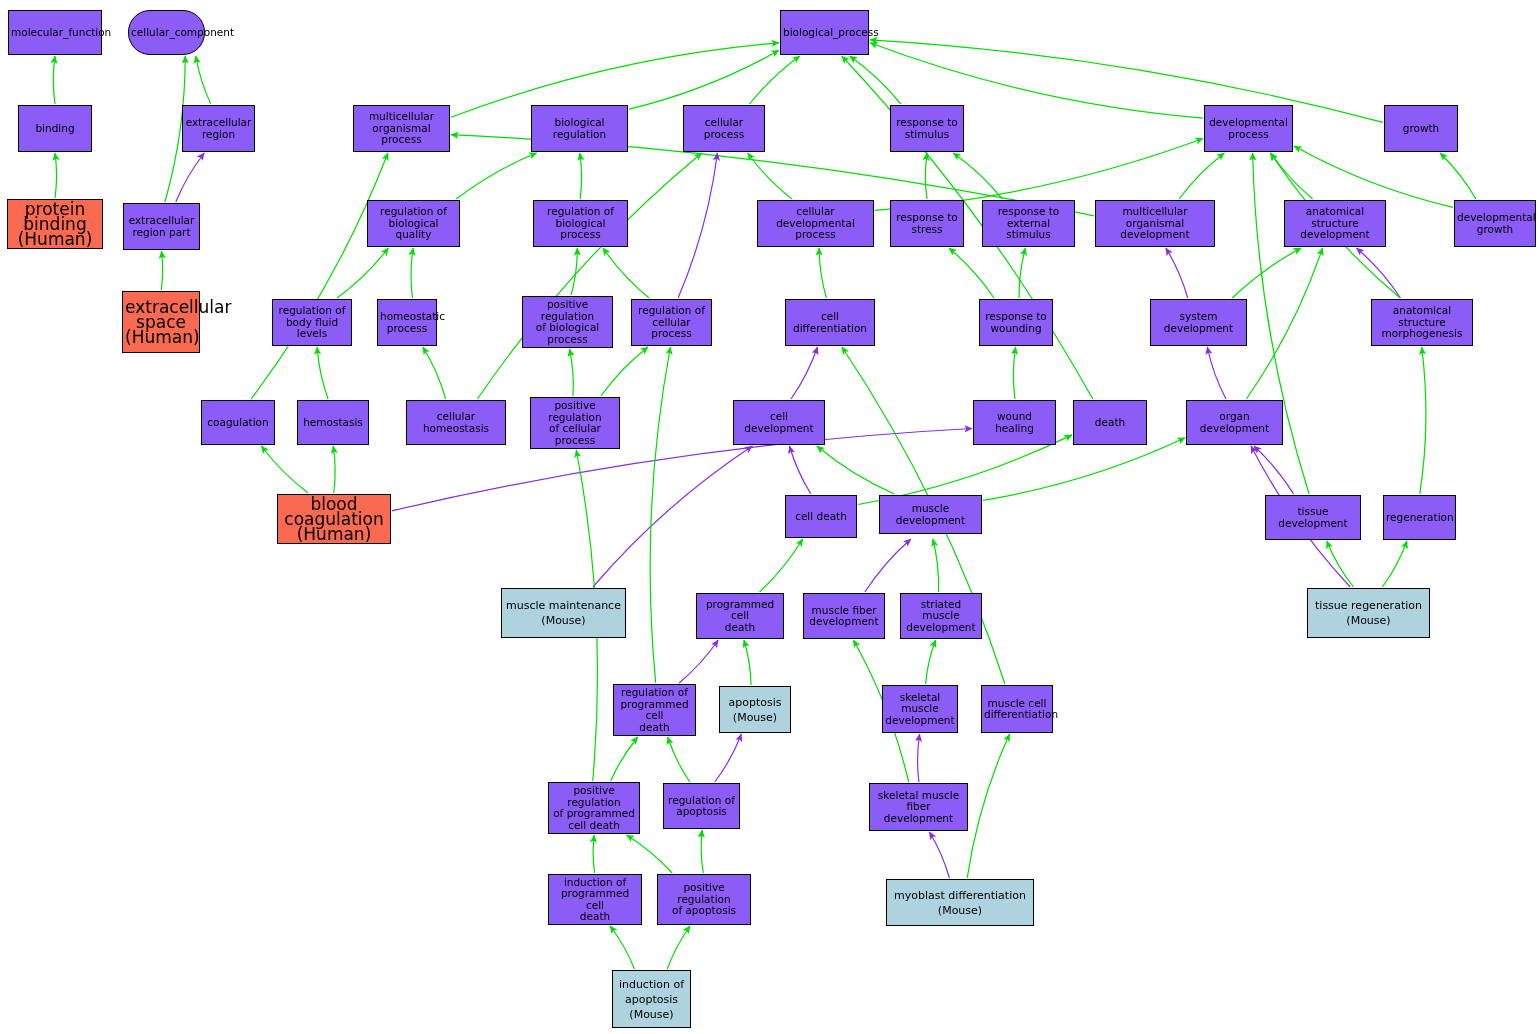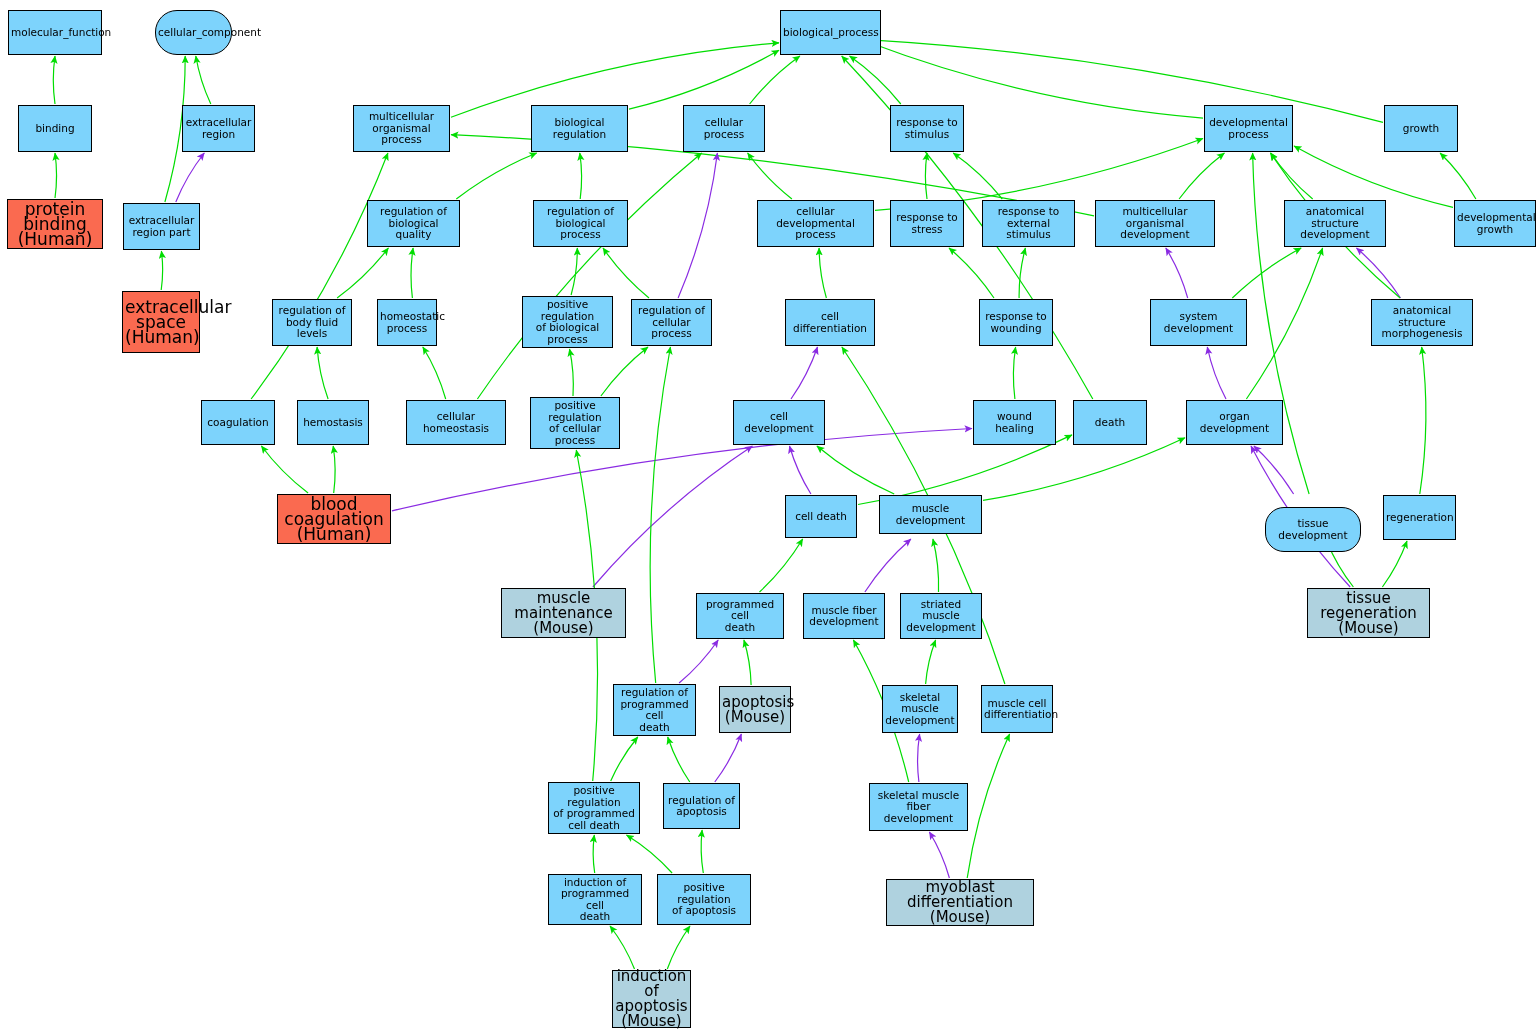--- a/index.html
+++ b/index.html
@@ -1,24 +1,24 @@
 <!DOCTYPE html>
 <html><head>
 <meta charset="utf-8">
 <title>GO DAG</title>
 <style>
   html,body{margin:0;padding:0;background:#ffffff;}
   #canvas{position:relative;width:1539px;height:1034px;background:#ffffff;
           font-family:"DejaVu Sans","Liberation Sans",sans-serif;overflow:hidden;}
   svg.edges{position:absolute;left:0;top:0;width:1539px;height:1034px;pointer-events:none;}
-  .node{position:absolute;box-sizing:border-box;border:1px solid #000000;background:#7dd3fc;
+  .node{position:absolute;box-sizing:border-box;border:1px solid #000000;background:#8b5cf6;
         display:flex;align-items:center;justify-content:center;text-align:center;
         font-size:10.5px;line-height:11.5px;color:#000000;padding:1px 2px;z-index:5;}
   .node.human{background:#FA6A50;font-size:17px;line-height:15px;}
-  .node.mouse{background:#AFD2DF;font-size:15px;line-height:15px;}
+  .node.mouse{background:#AFD2DF;font-size:11px;line-height:15px;}
   .node span{display:block;width:100%;white-space:pre-line;}
 </style>
 </head>
 <body>
 
 <div id="canvas">
   <svg class="edges" id="edge-layer" viewBox="0 0 1539 1034">
     <defs>
       <marker id="arrow-green" markerWidth="9" markerHeight="9" refX="7.5" refY="3.6" orient="auto" markerUnits="userSpaceOnUse">
         <path d="M0,0 L8,3.6 L0,7.2 L1.8,3.6 z" fill="#00DD00"></path>
@@ -108,24 +108,24 @@
         <path d="M949.4,878.0 Q942.6,853.6 929.4,832.0" fill="none" stroke="#8A2BE2" stroke-width="1.2" marker-end="url(#arrow-purple)"></path>
         <path d="M967.2,878.0 Q978.3,803.0 1009.6,734.0" fill="none" stroke="#00DD00" stroke-width="1.2" marker-end="url(#arrow-green)"></path>
         <path d="M634.5,969.0 Q625.3,945.8 610.0,926.0" fill="none" stroke="#00DD00" stroke-width="1.2" marker-end="url(#arrow-green)"></path>
         <path d="M667.3,969.0 Q675.7,945.9 690.0,926.0" fill="none" stroke="#00DD00" stroke-width="1.2" marker-end="url(#arrow-green)"></path>
       </g>
   </svg>
   <div id="node-layer">
       <div class="node" style="left: 8px; top: 10px; width: 94px; height: 45px;">
         <span>molecular_function</span>
       </div>
-      <div class="node" style="left: 155px; top: 10px; width: 77px; height: 45px; border-radius: 22px;">
+      <div class="node" style="left: 128px; top: 10px; width: 77px; height: 45px; border-radius: 22px;">
         <span>cellular_component</span>
       </div>
-      <div class="node" style="left: 780px; top: 10px; width: 101px; height: 45px;">
+      <div class="node" style="left: 780px; top: 10px; width: 89px; height: 45px;">
         <span>biological_process</span>
       </div>
       <div class="node" style="left: 18px; top: 105px; width: 74px; height: 47px;">
         <span>binding</span>
       </div>
       <div class="node" style="left: 182px; top: 105px; width: 73px; height: 47px;">
         <span>extracellular
 region</span>
       </div>
       <div class="node" style="left: 353px; top: 105px; width: 97px; height: 47px;">
@@ -254,21 +254,21 @@
       <div class="node human" style="left: 277px; top: 494px; width: 114px; height: 50px;">
         <span>blood coagulation
 (Human)</span>
       </div>
       <div class="node" style="left: 785px; top: 495px; width: 72px; height: 43px;">
         <span>cell death</span>
       </div>
       <div class="node" style="left: 879px; top: 495px; width: 103px; height: 39px;">
         <span>muscle development</span>
       </div>
-      <div class="node" style="left: 1265px; top: 507px; width: 96px; height: 45px; border-radius: 19px;">
+      <div class="node" style="left: 1265px; top: 495px; width: 96px; height: 45px;">
         <span>tissue development</span>
       </div>
       <div class="node" style="left: 1383px; top: 495px; width: 73px; height: 45px;">
         <span>regeneration</span>
       </div>
       <div class="node mouse" style="left: 501px; top: 588px; width: 125px; height: 50px;">
         <span>muscle maintenance
 (Mouse)</span>
       </div>
       <div class="node" style="left: 696px; top: 593px; width: 88px; height: 46px;">

